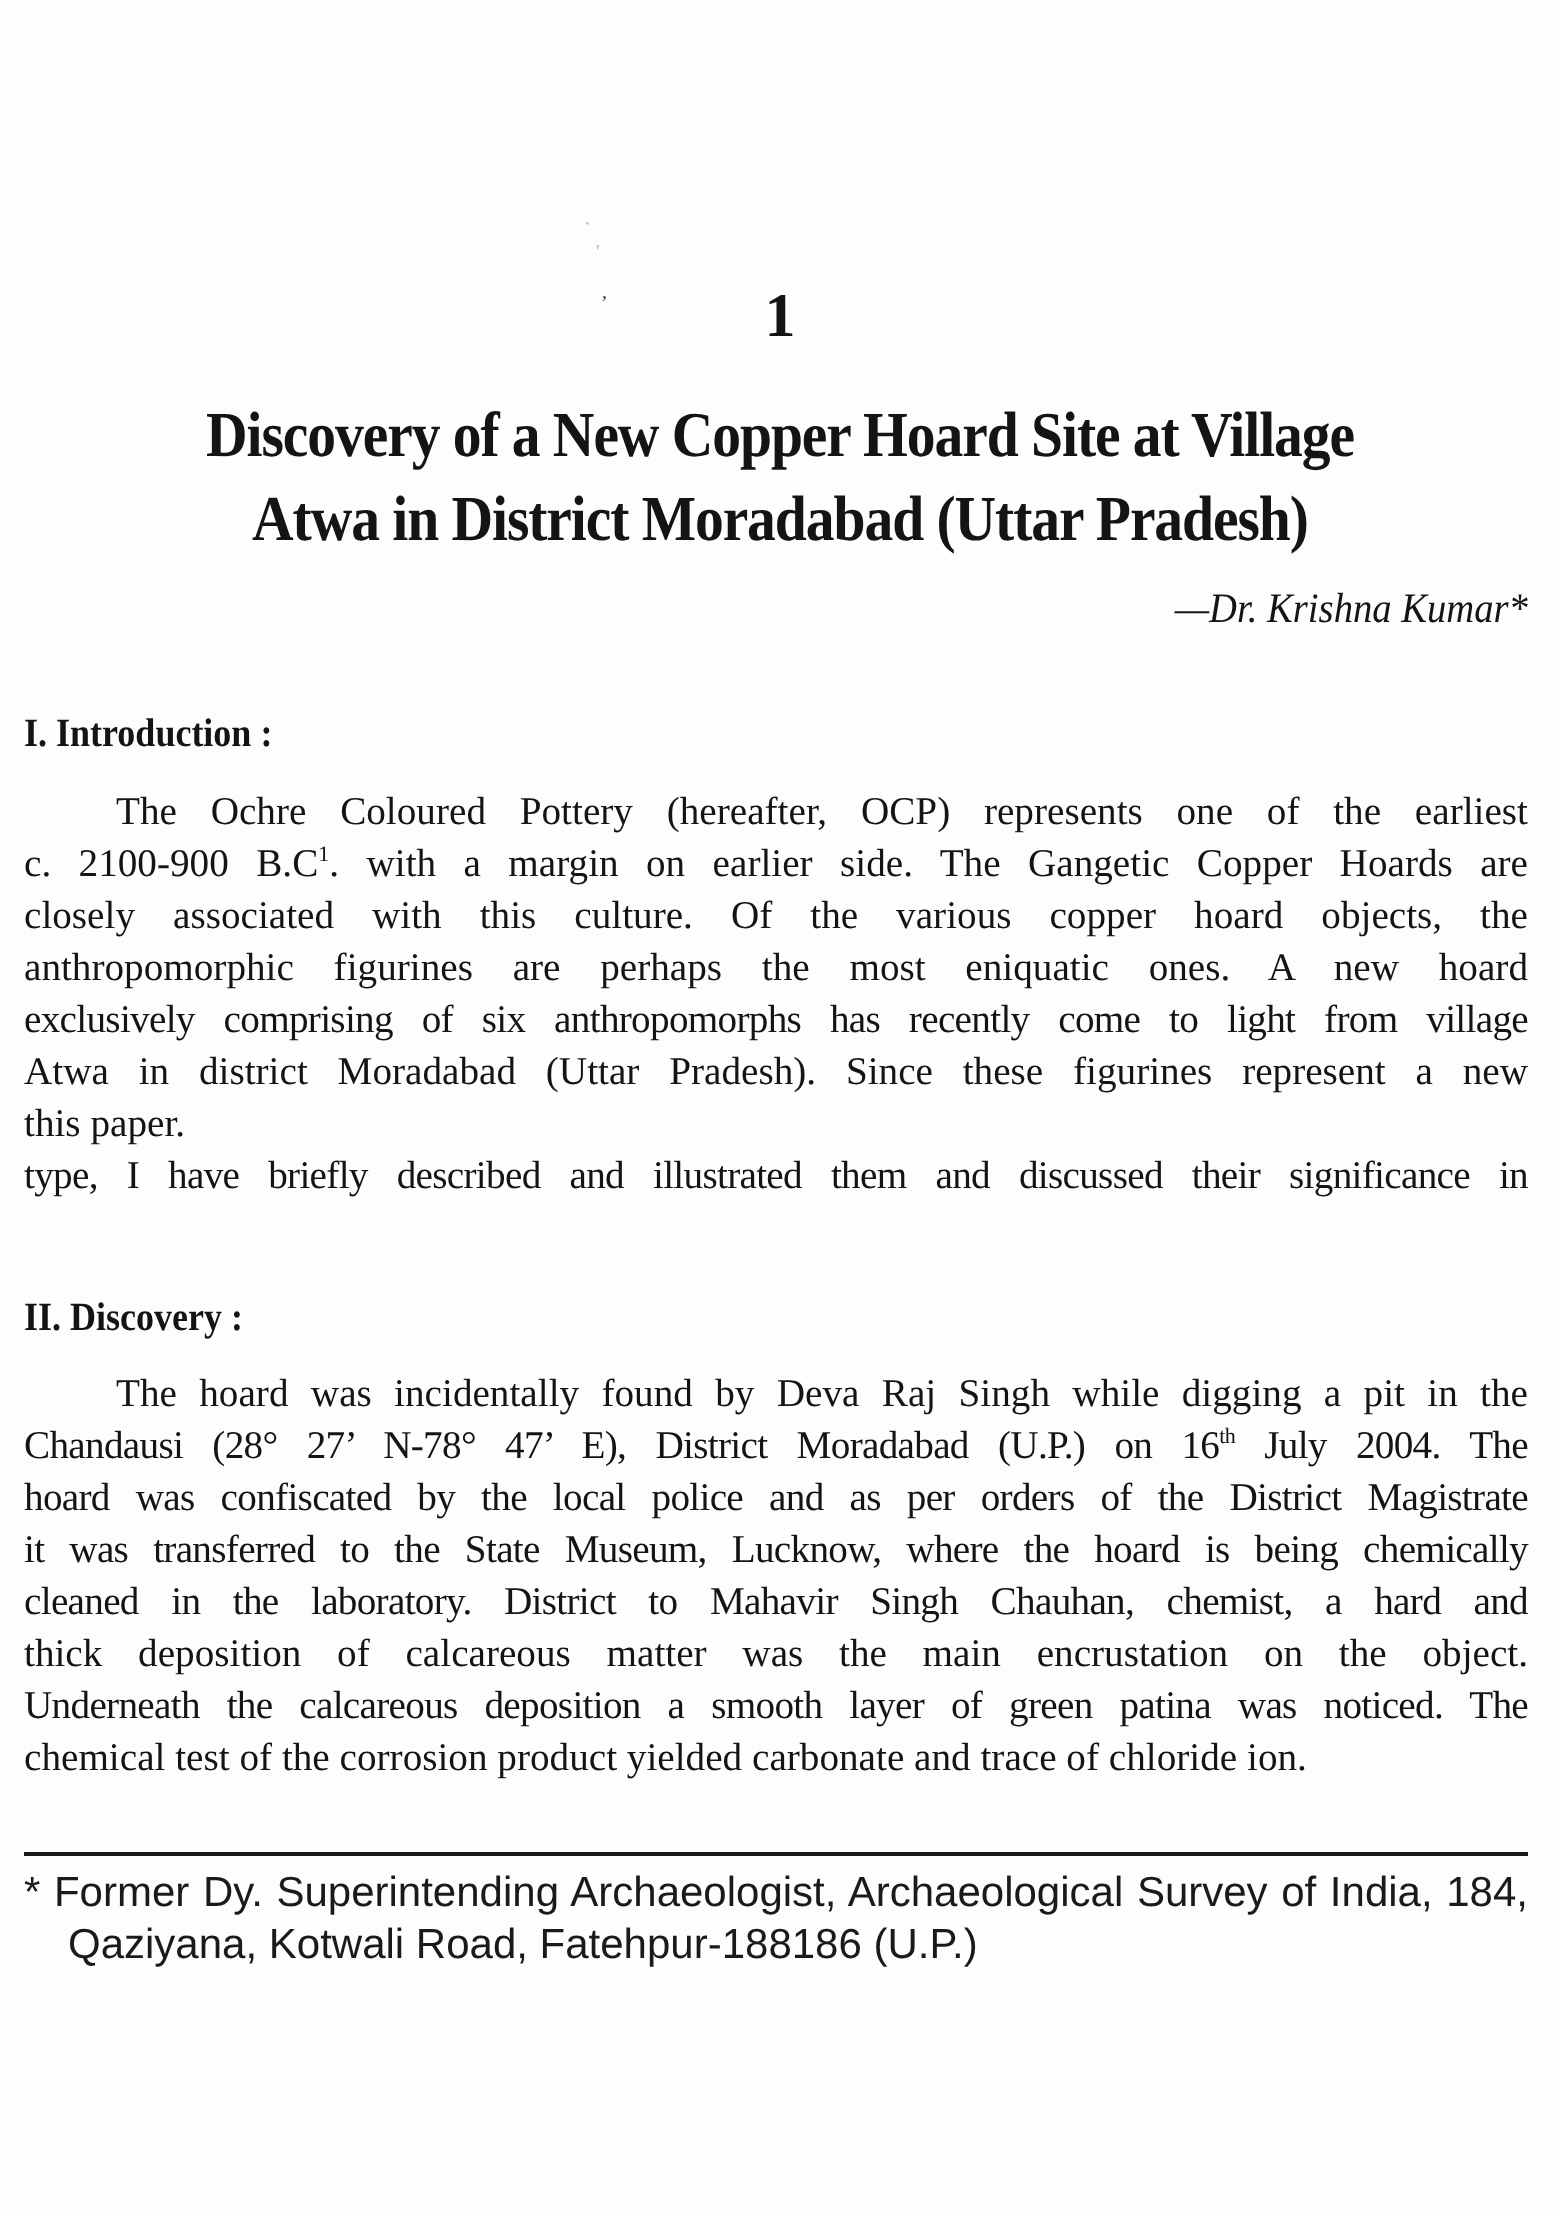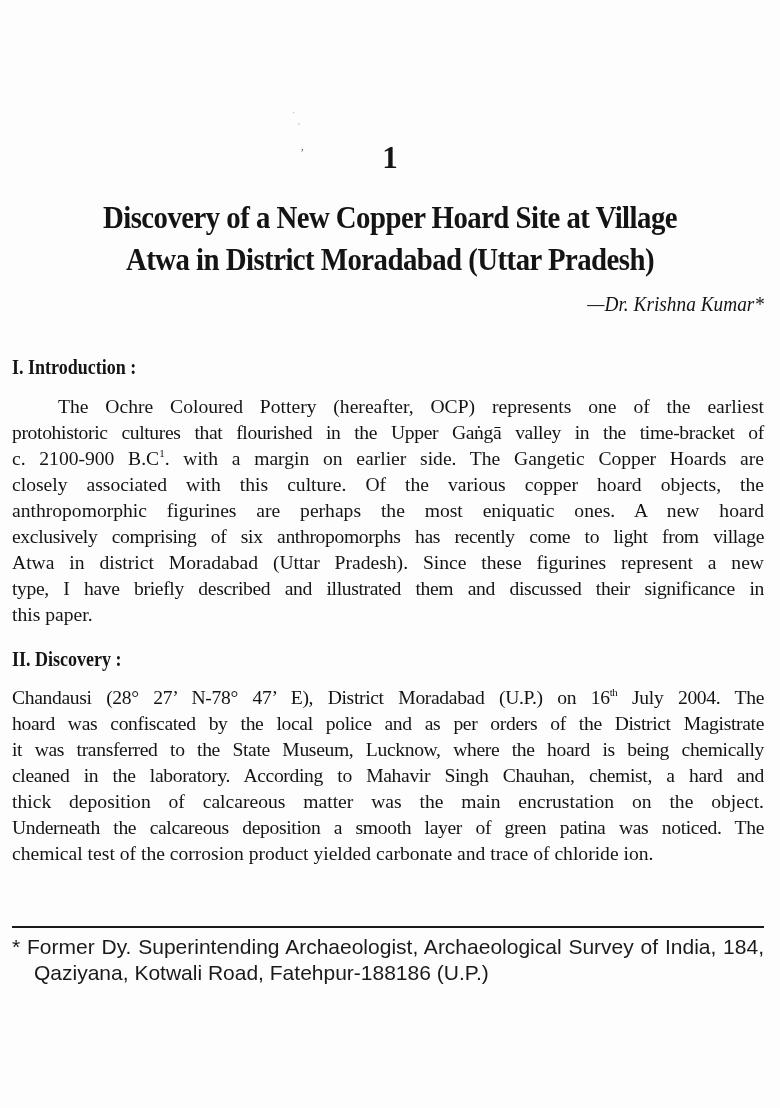--- a/index.html
+++ b/index.html
@@ -143,37 +143,37 @@
     <span class="title-line">Discovery of a New Copper Hoard Site at Village</span>
     <span class="title-line">Atwa in District Moradabad (Uttar Pradesh)</span>
   </div>
 
   <div class="author">—Dr. Krishna Kumar*</div>
 
   <div class="section-heading" style="top:354px;">I. Introduction :</div>
 
   <div class="para" style="top:394px;">
     <span class="line indent" style="width: 752px; box-sizing: border-box;">The Ochre Coloured Pottery (hereafter, OCP) represents one of the earliest</span>
-    <span class="line condensed" style="width: 752px; box-sizing: border-box;">protohistoric cultures that flourished in the Upper Gaṅgā valley in the time-bracket of</span>
     <span class="line" style="width: 752px; box-sizing: border-box;"><span>c. 2100-900 B.C</span><sup>1</sup><span>. with a margin on earlier side. The Gangetic Copper Hoards are</span></span>
     <span class="line" style="width: 752px; box-sizing: border-box;">closely associated with this culture. Of the various copper hoard objects, the</span>
     <span class="line" style="width: 752px; box-sizing: border-box;">anthropomorphic figurines are perhaps the most eniquatic ones. A new hoard</span>
     <span class="line condensed" style="width: 752px; box-sizing: border-box;">exclusively comprising of six anthropomorphs has recently come to light from village</span>
     <span class="line" style="width: 752px; box-sizing: border-box;">Atwa in district Moradabad (Uttar Pradesh). Since these figurines represent a new</span>
+    <span class="line last" style="width: 752px; box-sizing: border-box;">this paper.</span>
     <span class="line condensed" style="width: 752px; box-sizing: border-box;">type, I have briefly described and illustrated them and discussed their significance in</span>
-    <span class="line last" style="width: 752px; box-sizing: border-box;">this paper.</span>
   </div>
 
   <div class="section-heading" style="top:646px;">II. Discovery :</div>
 
   <div class="para" style="top:685px;">
+    <span class="line indent" style="width: 752px; box-sizing: border-box;">The hoard was incidentally found by Deva Raj Singh while digging a pit in the</span>
     <span class="line condensed" style="width: 752px; box-sizing: border-box;"><span>Chandausi (28° 27’ N-78° 47’ E), District Moradabad (U.P.) on 16</span><sup>th</sup><span> July 2004. The</span></span>
     <span class="line condensed" style="width: 752px; box-sizing: border-box;">hoard was confiscated by the local police and as per orders of the District Magistrate</span>
     <span class="line condensed" style="width: 752px; box-sizing: border-box;">it was transferred to the State Museum, Lucknow, where the hoard is being chemically</span>
-    <span class="line condensed" style="width: 752px; box-sizing: border-box;">cleaned in the laboratory. According to Mahavir Singh Chauhan, chemist, a hard and</span>
+    <span class="line condensed" style="width: 752px; box-sizing: border-box;">cleaned in the laboratory. District to Mahavir Singh Chauhan, chemist, a hard and</span>
     <span class="line" style="width: 752px; box-sizing: border-box;">thick deposition of calcareous matter was the main encrustation on the object.</span>
     <span class="line condensed" style="width: 752px; box-sizing: border-box;">Underneath the calcareous deposition a smooth layer of green patina was noticed. The</span>
     <span class="line last" style="width: 752px; box-sizing: border-box;">chemical test of the corrosion product yielded carbonate and trace of chloride ion.</span>
   </div>
 
   <div class="rule"></div>
 
   <div class="footnote">
     <span class="line" style="width: 752px; box-sizing: border-box;">* Former Dy. Superintending Archaeologist, Archaeological Survey of India, 184,</span>
     <span class="line last cont" style="width: 752px; box-sizing: border-box;">Qaziyana, Kotwali Road, Fatehpur-188186 (U.P.)</span>

